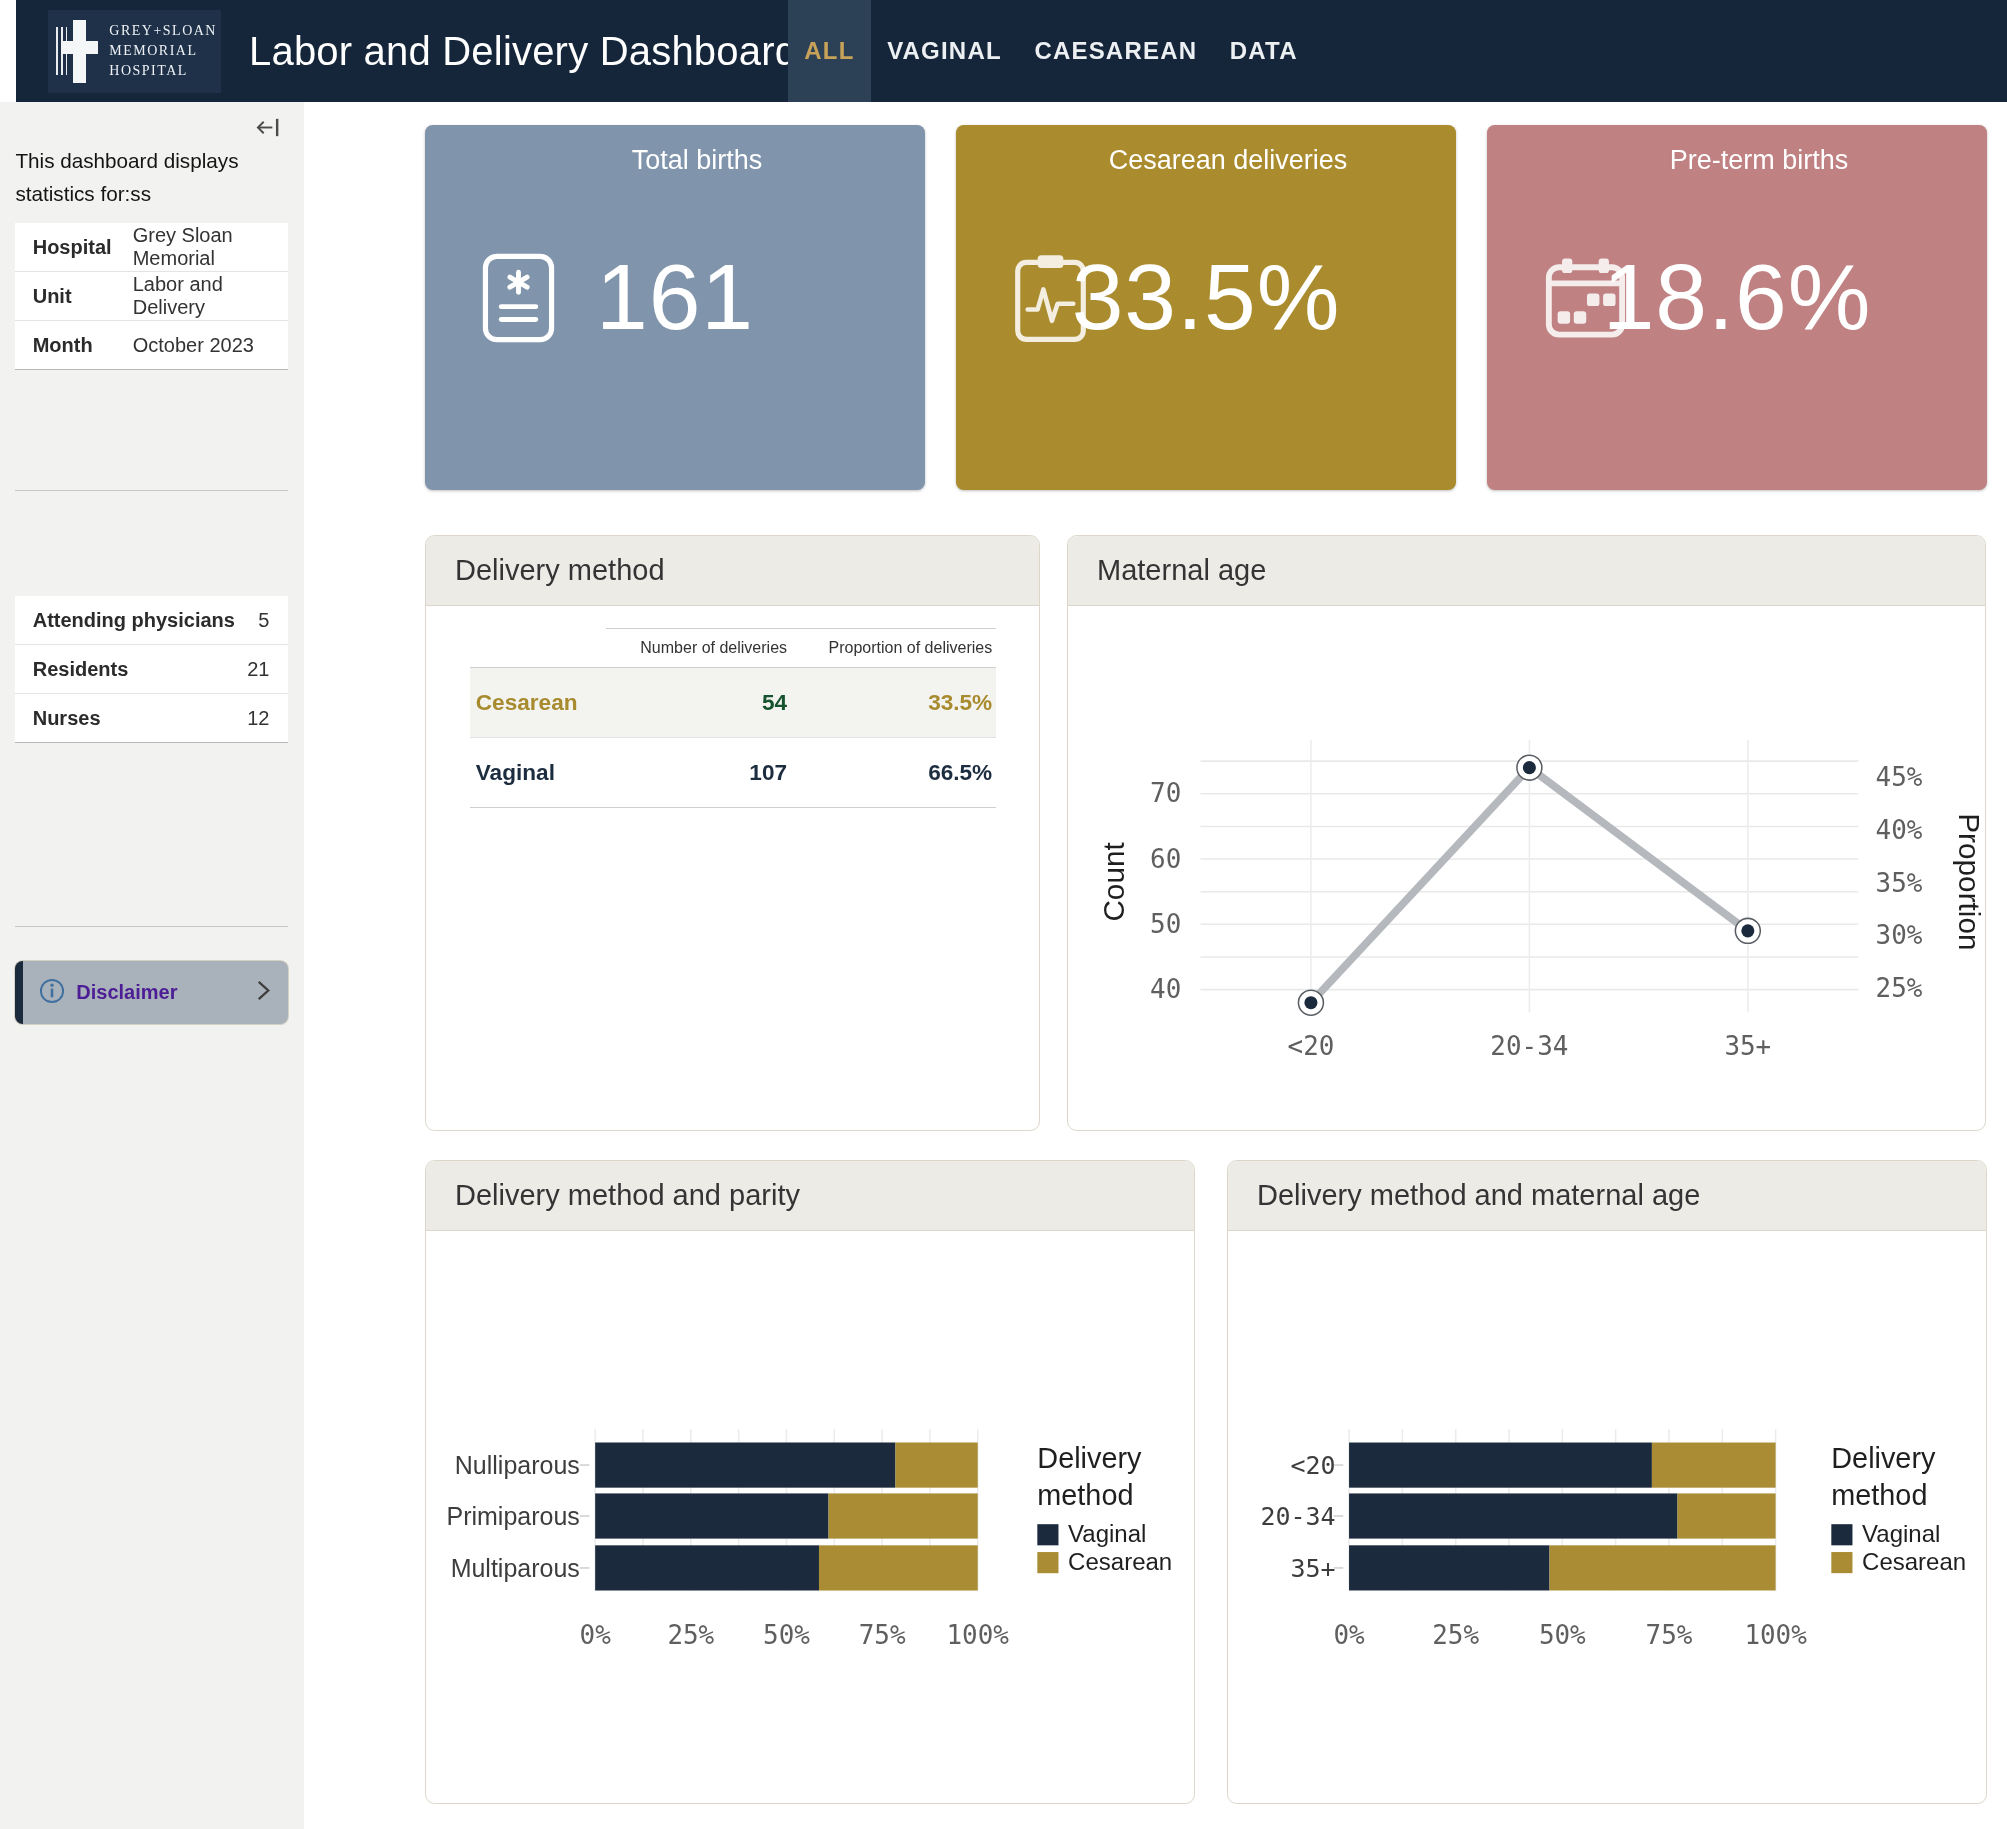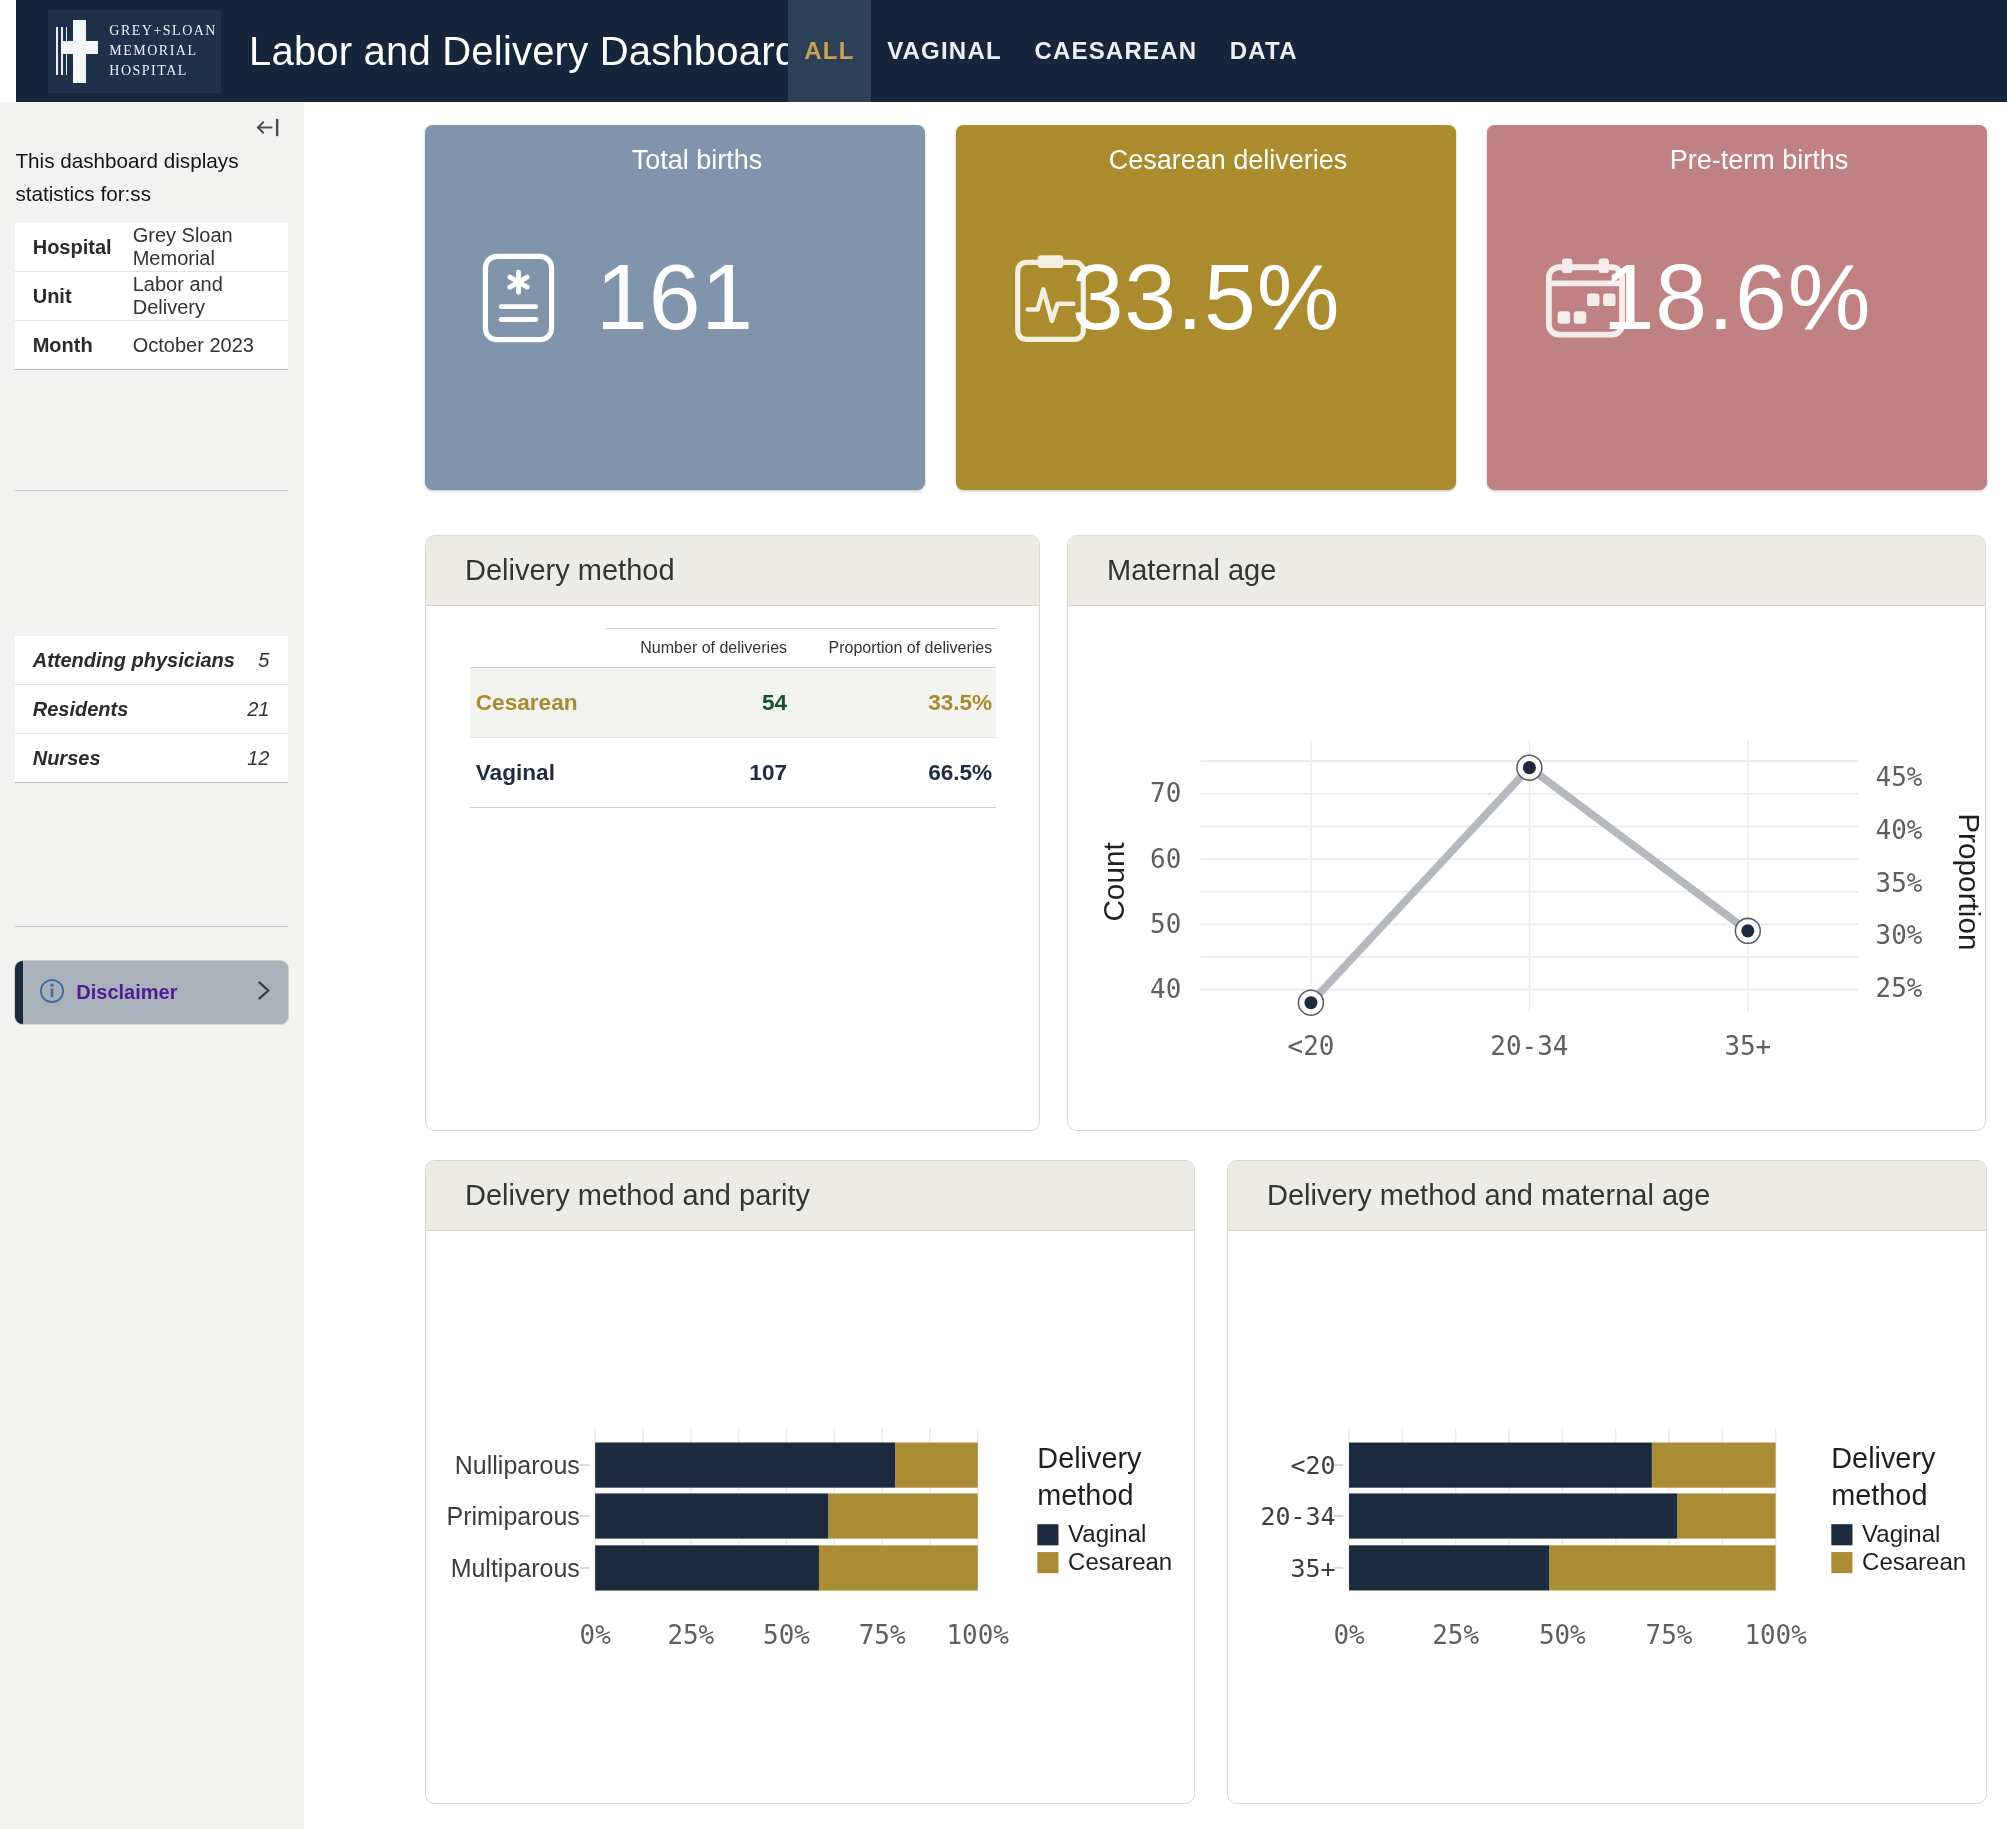--- a/index.html
+++ b/index.html
@@ -49,21 +49,21 @@
       box-shadow:0 1px 2.9px rgba(0,0,0,.25);}
   .vb-title{text-align:center;font-size:27px;margin-top:20px;font-weight:400;padding-left:44px;}
   .vb-row{position:relative;height:221px;margin-top:13.4px;}
   .vb-icon{position:absolute;left:56px;top:50%;transform:translateY(-50%);}
   .vb-value{position:absolute;left:0;right:0;top:50%;transform:translateY(-52%);
       text-align:center;font-size:93px;font-weight:300;letter-spacing:1px;}
 
   
   .card{position:absolute;background:#fff;border:1px solid #dcd7ca;border-radius:9.6px;box-sizing:border-box;}
   .card-header{height:69px;background:#edebe6;border-bottom:1px solid #dcd7ca;
-      border-radius:8.6px 8.6px 0 0;display:flex;align-items:center;padding-left:39px;
+      border-radius:8.6px 8.6px 0 0;display:flex;align-items:center;padding-left:29px;
       font-size:29px;color:#343434;}
   .card-body{position:absolute;left:0;right:0;top:69px;bottom:0;border-radius:0 0 8.6px 8.6px;overflow:hidden;}
 
   
   .dm-table{position:absolute;left:44px;right:44px;top:23px;border-collapse:collapse;width:526px;}
   .dm-table thead th{font-weight:400;font-size:16px;color:#333;text-align:right;line-height:1.18;
       border-top:1.9px solid #cfcfcf;border-bottom:1.9px solid #cfcfcf;padding:9.6px 3.8px 9.6px 0;vertical-align:bottom;}
   .dm-table thead th.stub{border-top:none;border-bottom:1.9px solid #cfcfcf;}
   .dm-table td{font-size:22.6px;font-weight:bold;height:67px;padding-right:3.8px;}
   .dm-table td.num{text-align:right;}
@@ -119,21 +119,21 @@
         <div class="srow">
           <span class="slabel">Unit</span>
           <span class="svalue">Labor and Delivery</span>
         </div>
         <div class="srow">
           <span class="slabel">Month</span>
           <span class="svalue">October 2023</span>
         </div>
       </div>
     <div class="sb-hr" style="top:388px;"></div>
-    <div class="sb-table numbers" id="staff-table" style="top:534px;font-style:italic;">
+    <div class="sb-table numbers" id="staff-table" style="top:494px;">
         <div class="srow">
           <span class="slabel">Attending physicians</span>
           <span class="svalue">5</span>
         </div>
         <div class="srow">
           <span class="slabel">Residents</span>
           <span class="svalue">21</span>
         </div>
         <div class="srow">
           <span class="slabel">Nurses</span>

